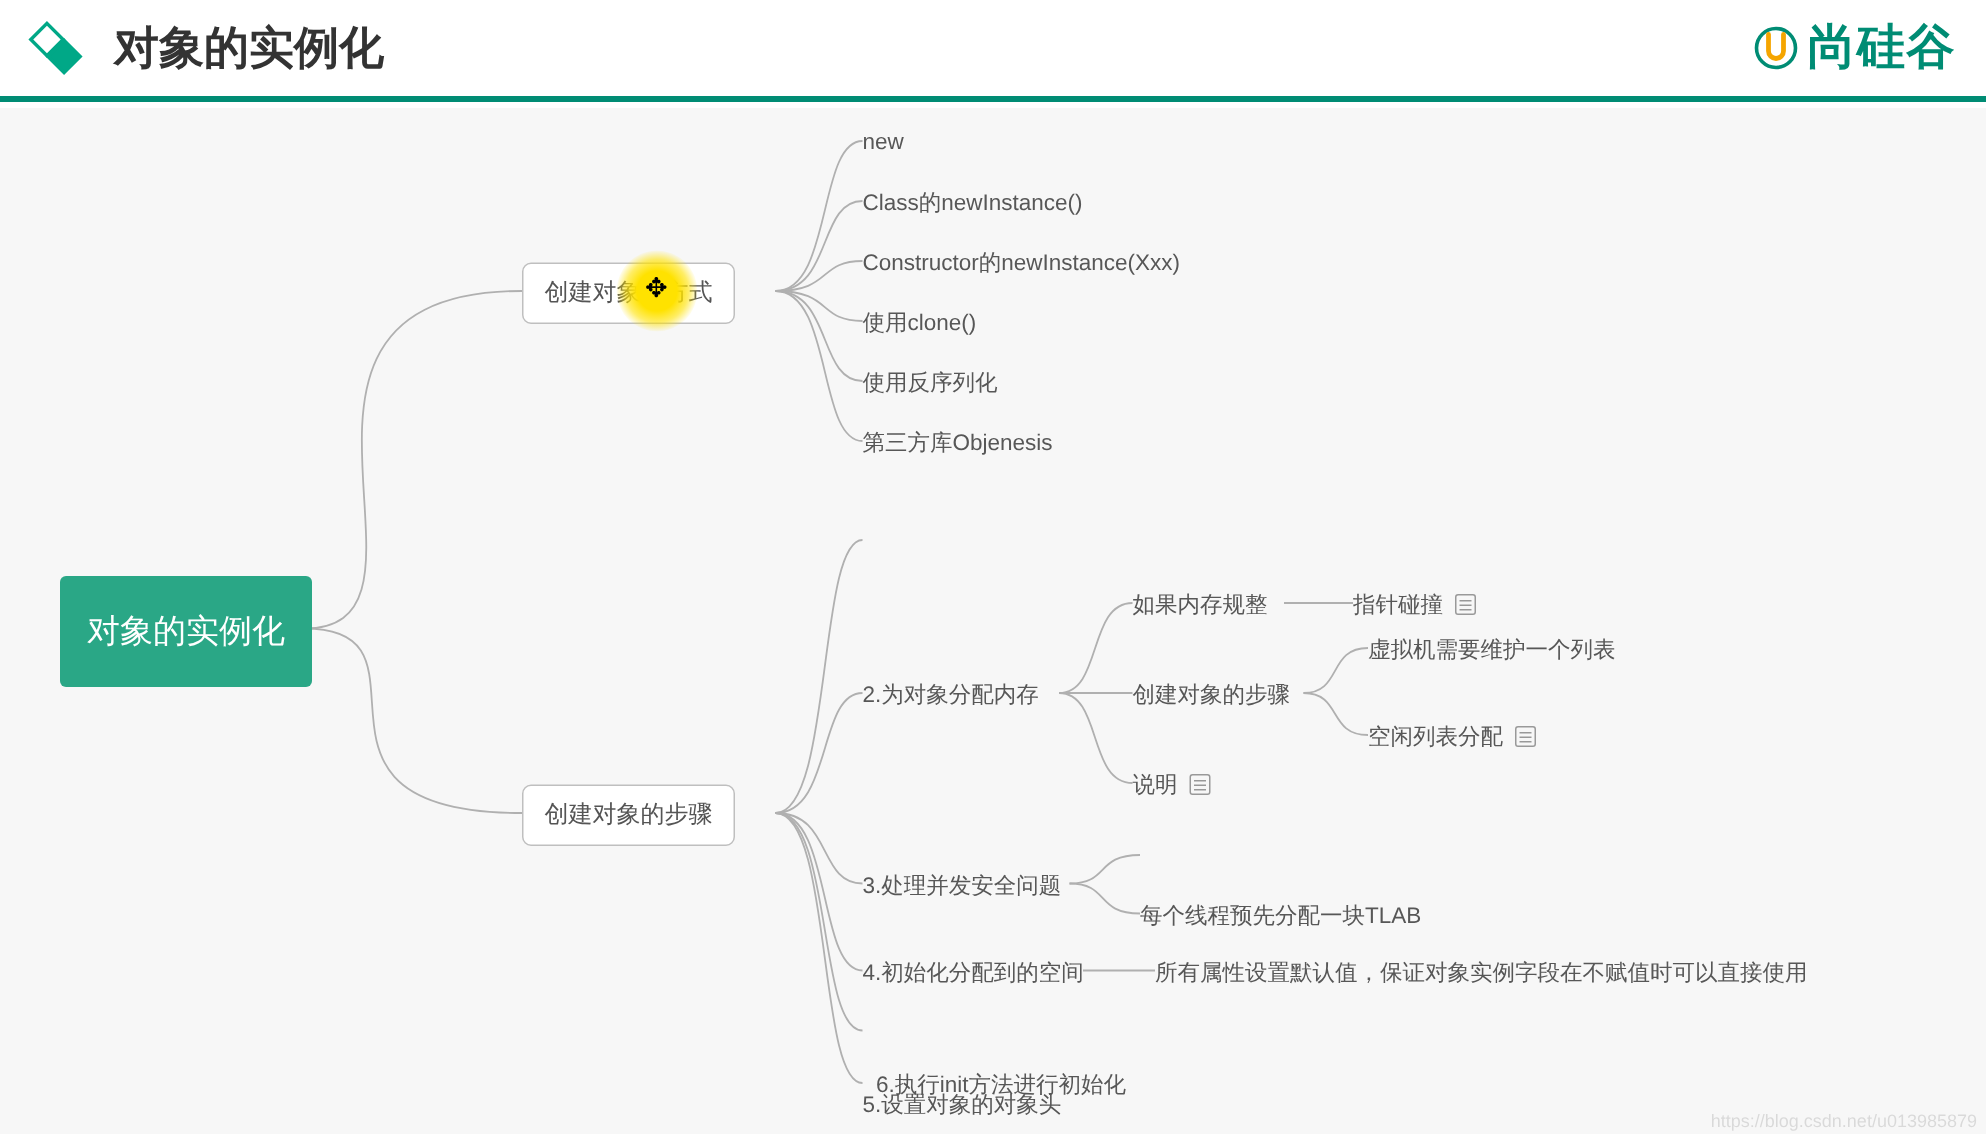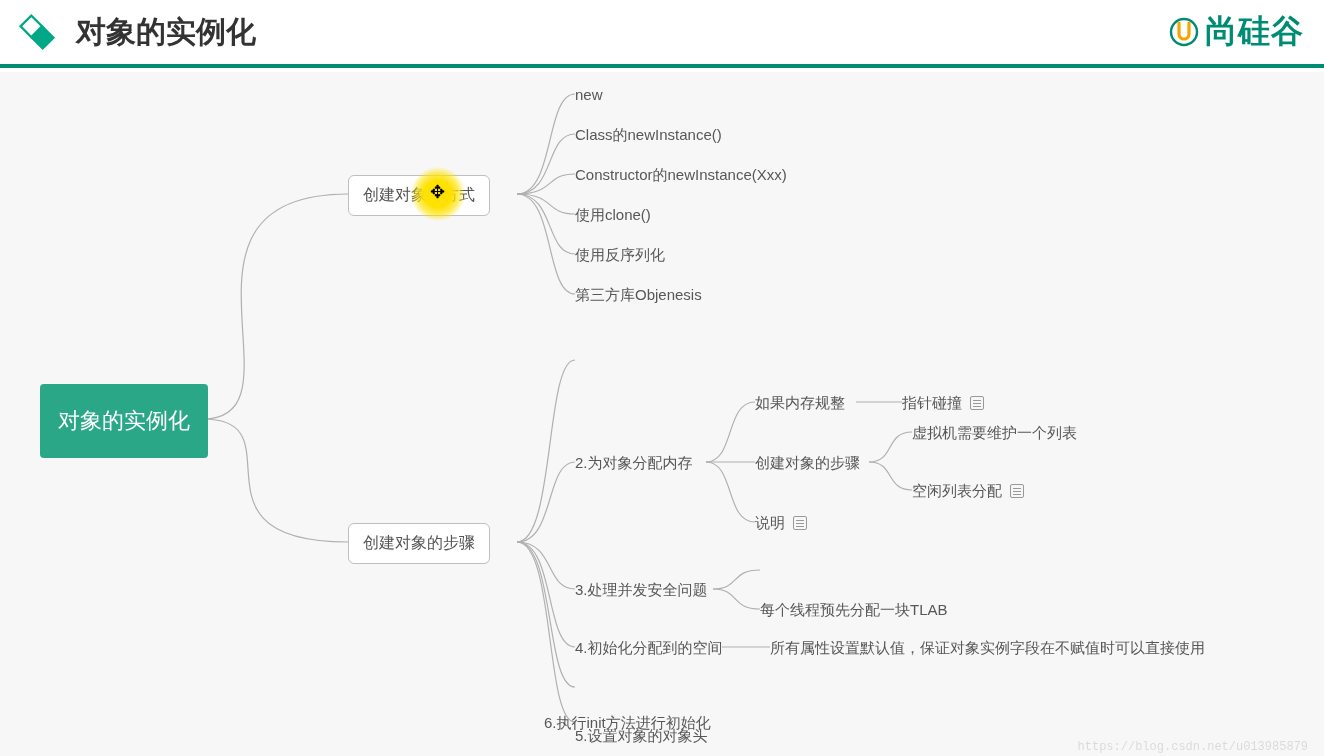--- a/index.html
+++ b/index.html
@@ -113,25 +113,25 @@
     height:684px;
     pointer-events:none;
   }
   svg.lines path {
     fill:none;
     stroke:#b0b0b0;
     stroke-width:1.2;
   }
   .watermark {
     position:absolute;
-    right:16px;
+    right:6px;
     bottom:2px;
     font-size:12px;
     color:rgba(0,0,0,0.12);
-    font-family: Liberation Mono, monospace;
+    font-family: Liberation Sans, sans-serif;
   }
 </style>
 </head>
 <body>
 
 <div class="header">
   <div class="header-left">
     <svg class="logo-left" viewBox="0 0 40 40">
       <g fill="none" stroke="#00a887" stroke-width="2.4">
         <rect x="6" y="6" width="16" height="16" transform="rotate(45 14 14)"></rect>
@@ -223,16 +223,16 @@
       <span class="note-icon"></span>
     </div>
 
   <div class="node" style="left:575px; top:509px;">3.处理并发安全问题</div>
     <div class="node" style="left:760px; top:529px;">每个线程预先分配一块TLAB</div>
 
   <div class="node" style="left:575px; top:567px;">4.初始化分配到的空间</div>
     <div class="node" style="left:770px; top:567px;">所有属性设置默认值，保证对象实例字段在不赋值时可以直接使用</div>
 
   <div class="node" style="left:575px; top:607px;margin-top:48px;">5.设置对象的对象头</div>
-  <div class="node" style="left:544px; top:642px;">6.执行init方法进行初始化</div>
+  <div class="node" style="left:584px; top:642px;">6.执行init方法进行初始化</div>
 
   <div class="watermark">https://blog.csdn.net/u013985879</div>
 </div>
 
 </body></html>

